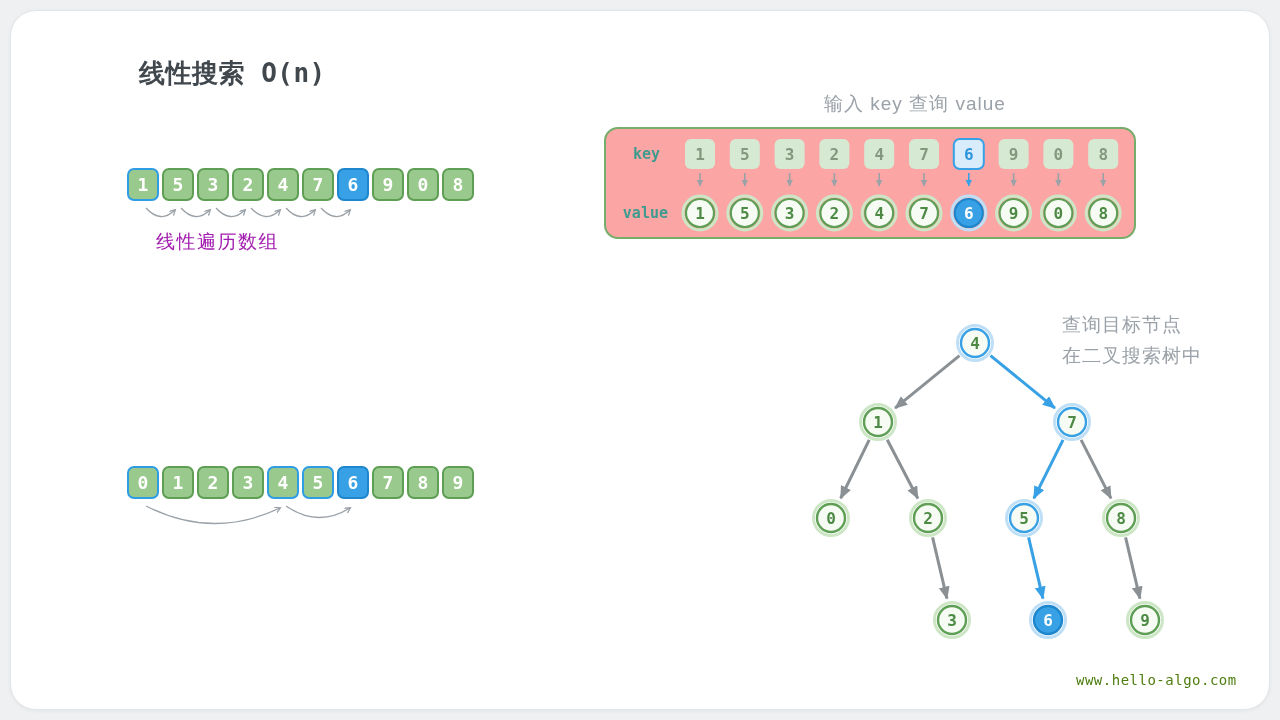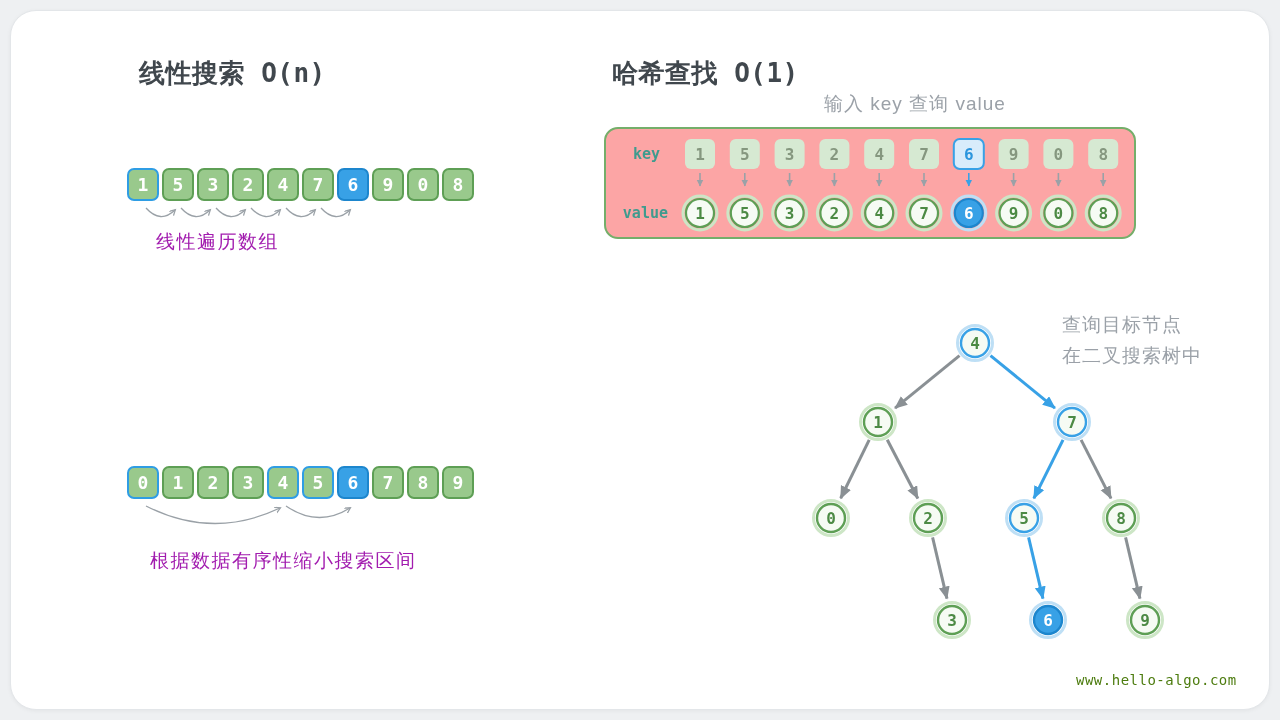--- a/index.html
+++ b/index.html
@@ -69,21 +69,20 @@
   <svg id="linear-arcs" class="overlay" style="left:127px;top:204px" width="350" height="32" viewBox="0 0 350 32">
       <path d="M 19 4 Q 33.5 20 48 6" fill="none" stroke="#9aa1a7" stroke-width="1.3" marker-end="url(#chev-g)"></path>
       <path d="M 54 4 Q 68.5 20 83 6" fill="none" stroke="#9aa1a7" stroke-width="1.3" marker-end="url(#chev-g)"></path>
       <path d="M 89 4 Q 103.5 20 118 6" fill="none" stroke="#9aa1a7" stroke-width="1.3" marker-end="url(#chev-g)"></path>
       <path d="M 124 4 Q 138.5 20 153 6" fill="none" stroke="#9aa1a7" stroke-width="1.3" marker-end="url(#chev-g)"></path>
       <path d="M 159 4 Q 173.5 20 188 6" fill="none" stroke="#9aa1a7" stroke-width="1.3" marker-end="url(#chev-g)"></path>
       <path d="M 194 4 Q 208.5 20 223 6" fill="none" stroke="#9aa1a7" stroke-width="1.3" marker-end="url(#chev-g)"></path>
     </svg>
   <div class="caption" style="left:156px;top:229px">线性遍历数组</div>
 
-  <div class="title" style="left:612px;top:56px">哈希查找 O(1)</div>
   <div class="note" style="left:824px;top:88px">输入 key 查询 value</div>
   <div class="hashbox">
     <svg width="528" height="108" viewBox="0 0 528 108" style="overflow:visible">
       <text class="hlabel" x="54" y="25">key</text>
       <text class="hlabel" x="62" y="84">value</text>
       <g id="hash-items">
           <rect x="79" y="10" width="30" height="30" rx="6" fill="#d6e9d2"></rect>
           <text x="94" y="25" class="numtext" fill="#85977f">1</text>
           <line x1="94" y1="44" x2="94" y2="57" stroke="#9aa1a7" stroke-width="1.6" marker-end="url(#tri-sg)"></line>
           <circle cx="94" cy="84" r="17" fill="none" stroke="#cde6c6" stroke-width="3"></circle>
@@ -156,21 +155,20 @@
       <div class="cell outline">5</div>
       <div class="cell blue">6</div>
       <div class="cell green">7</div>
       <div class="cell green">8</div>
       <div class="cell green">9</div>
     </div>
   <svg id="binary-arcs" class="overlay" style="left:127px;top:502px" width="350" height="36" viewBox="0 0 350 36">
       <path d="M 19 4 Q 86 38 153 6" fill="none" stroke="#9aa1a7" stroke-width="1.3" marker-end="url(#chev-g)"></path>
       <path d="M 159 4 Q 191 26 223 6" fill="none" stroke="#9aa1a7" stroke-width="1.3" marker-end="url(#chev-g)"></path>
     </svg>
-  <div class="caption" style="left:150px;top:548px">根据数据有序性缩小搜索区间</div>
 
   <div class="note" style="left:1062px;top:309px">
     <div>查询目标节点</div>
     <div>在二叉搜索树中</div>
   </div>
   <svg id="tree-svg" class="overlay" style="left:0;top:0;pointer-events:none" width="1280" height="720" viewBox="0 0 1280 720">
       <line x1="959.4924011206379" y1="355.6299001182434" x2="895.0583587672984" y2="408.10710986993223" stroke="#8a9094" stroke-width="3" marker-end="url(#tri-g)"></line>
       <line x1="990.5075988793621" y1="355.6299001182434" x2="1054.9416412327016" y2="408.10710986993223" stroke="#38a1e6" stroke-width="3" marker-end="url(#tri-b)"></line>
       <line x1="869.2057309291703" y1="439.96276235743954" x2="840.6736959779128" y2="498.2409614068165" stroke="#8a9094" stroke-width="3" marker-end="url(#tri-g)"></line>
       <line x1="887.2386883767393" y1="439.7382816833396" x2="917.8374427855867" y2="498.48789014832647" stroke="#8a9094" stroke-width="3" marker-end="url(#tri-g)"></line>

